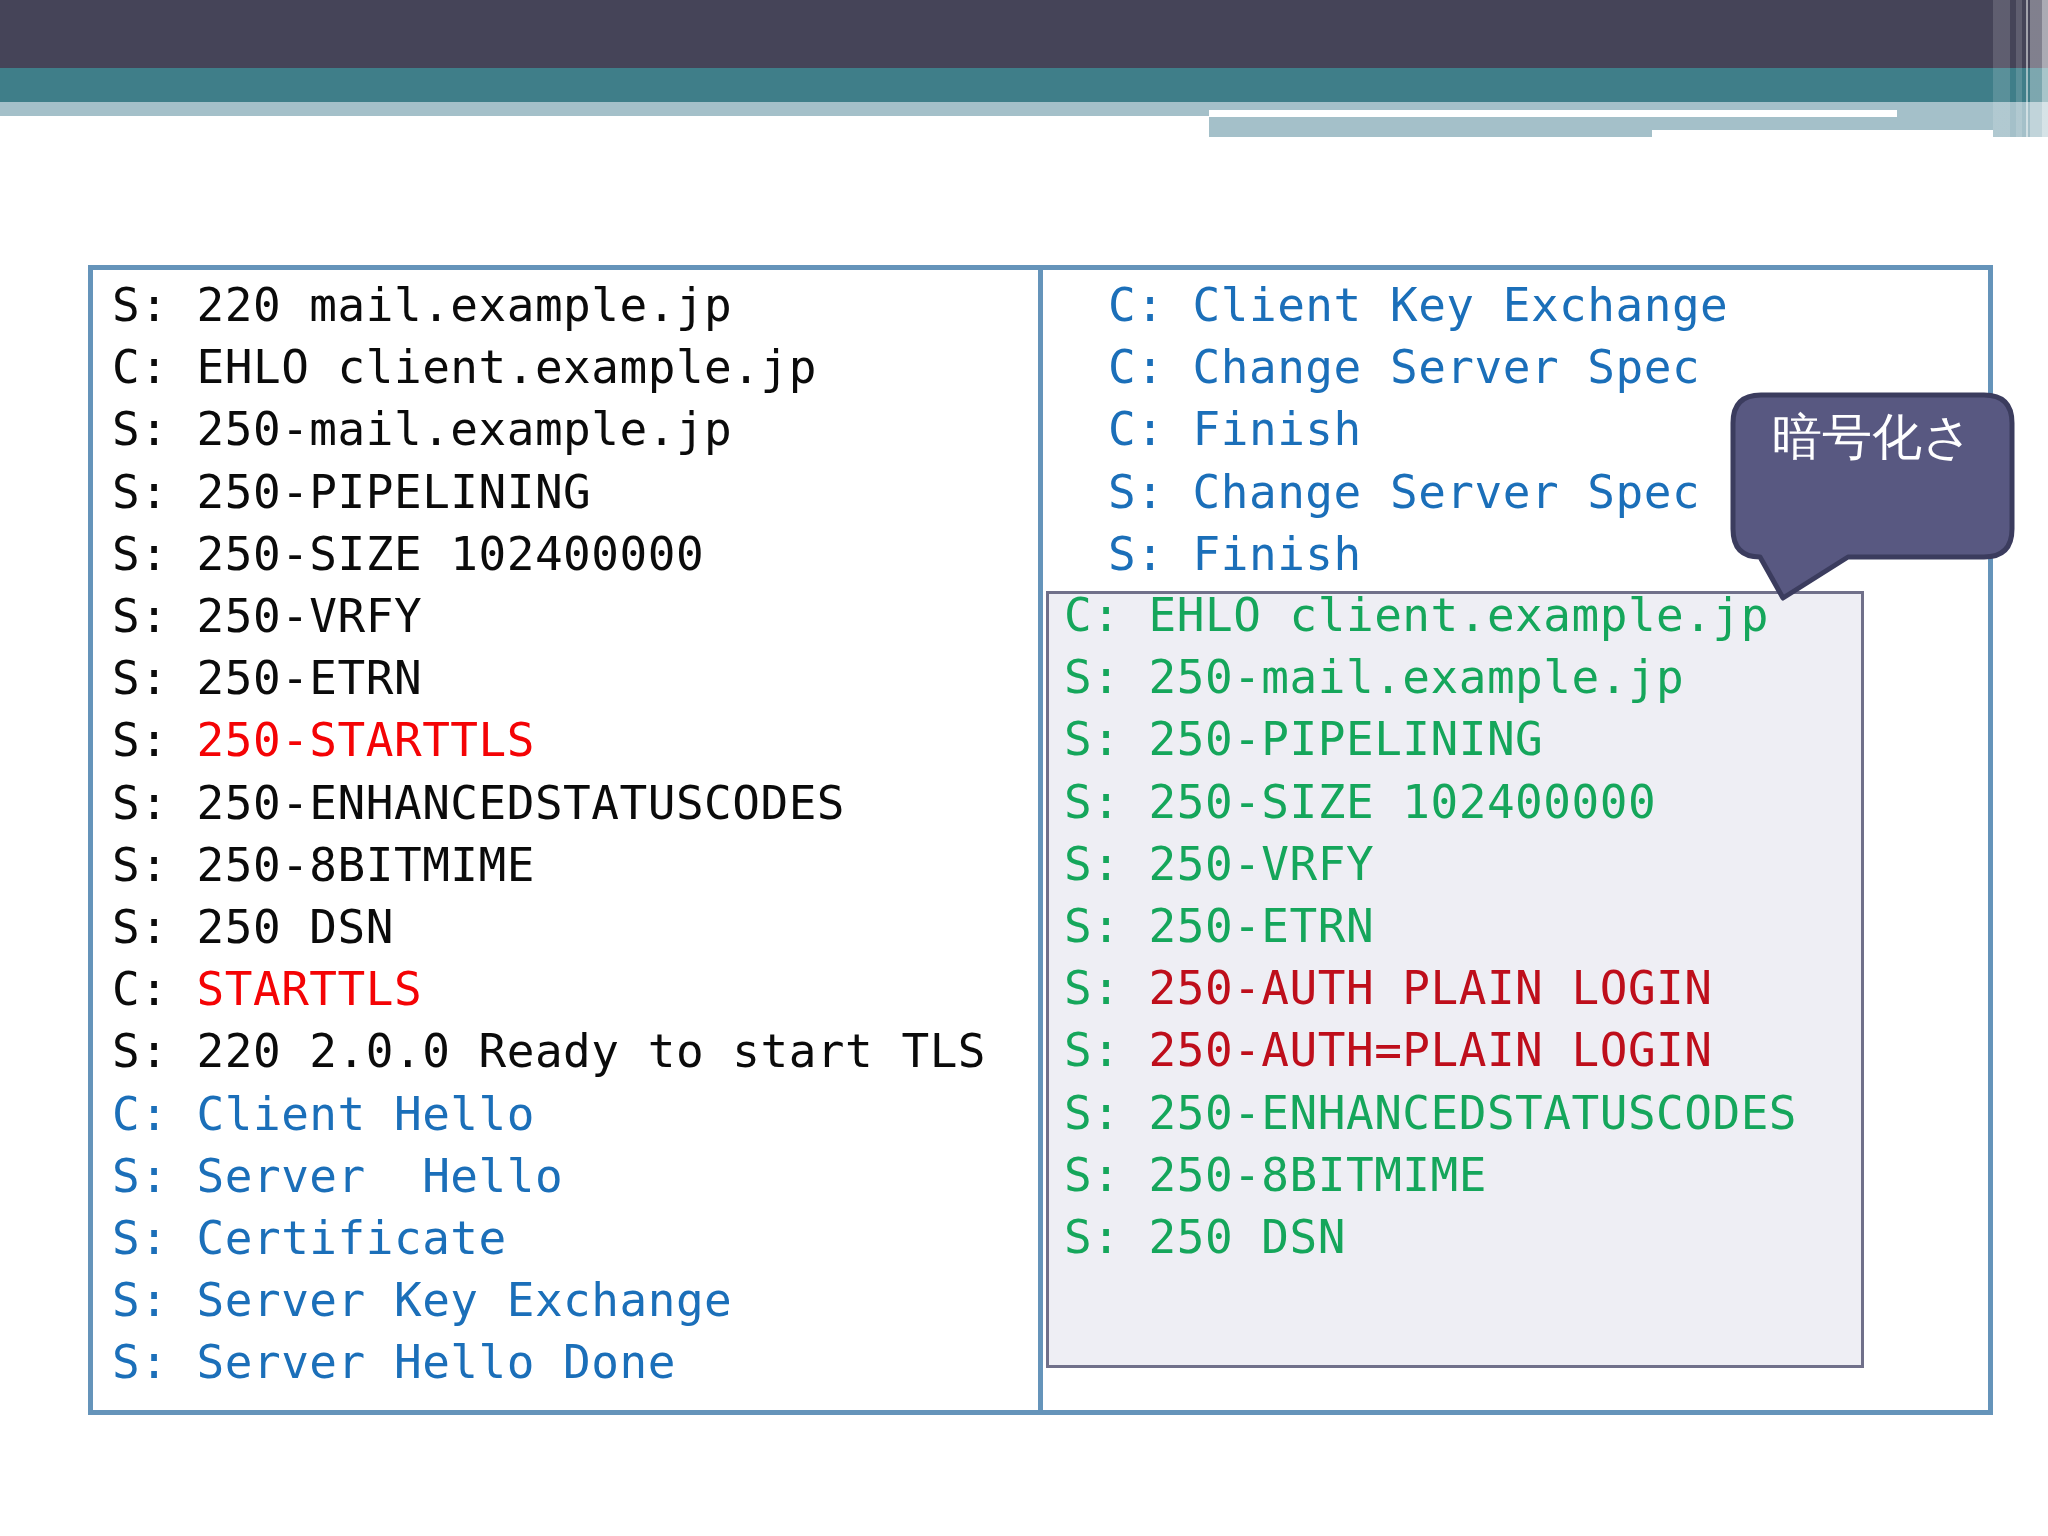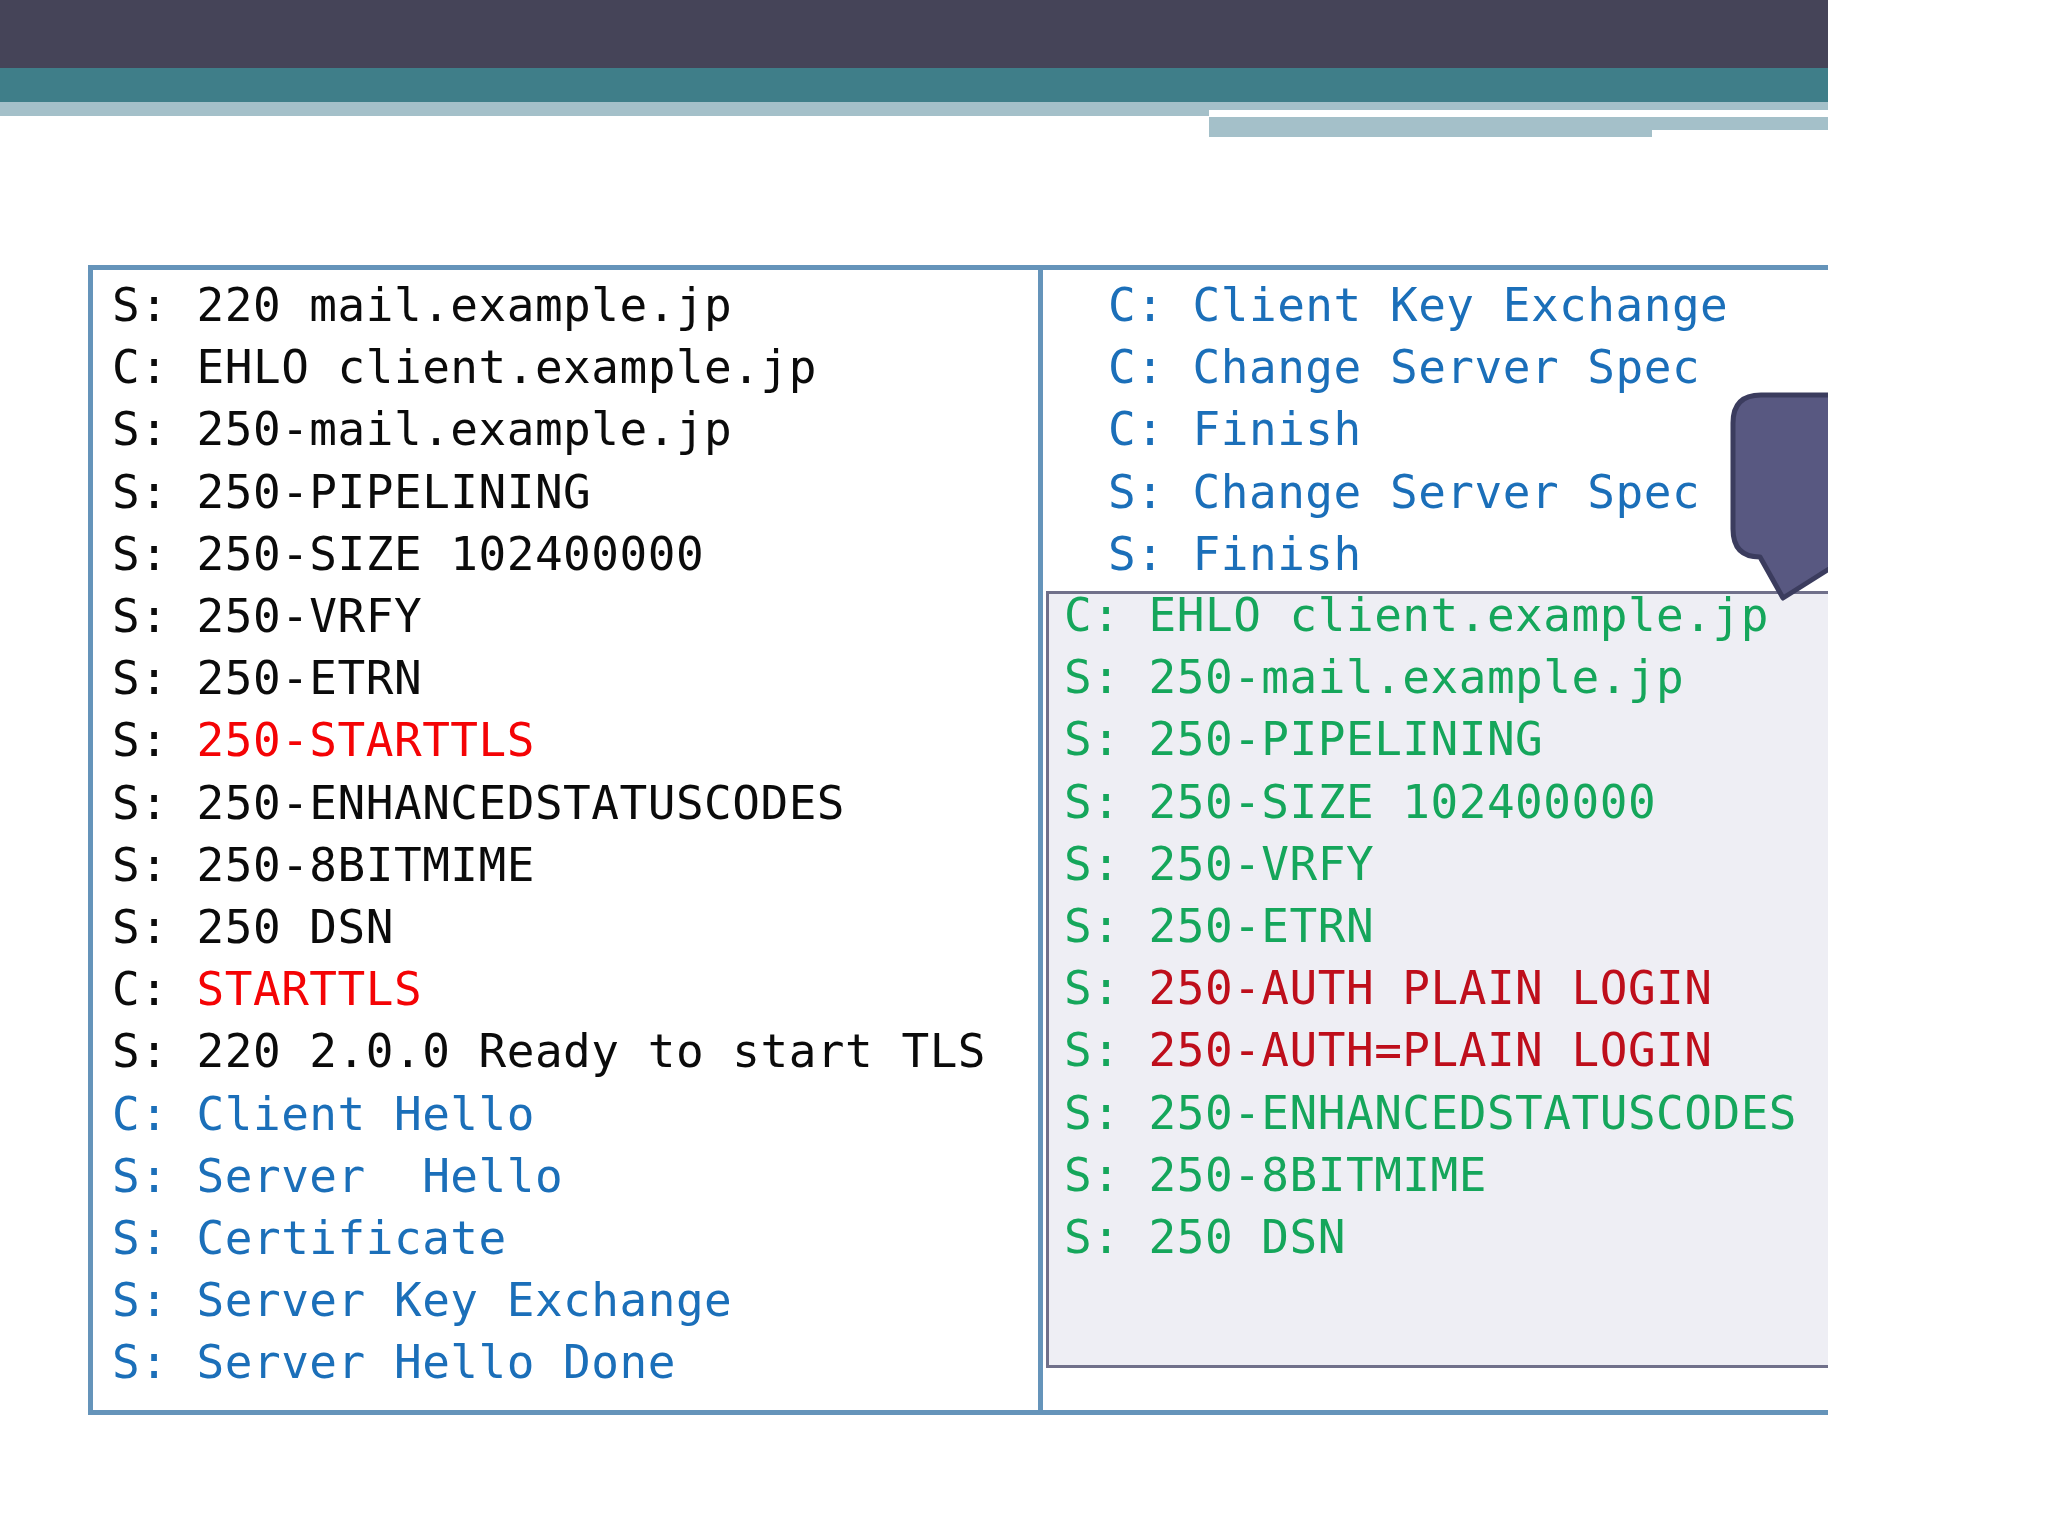--- a/index.html
+++ b/index.html
@@ -1,18 +1,18 @@
 <!DOCTYPE html>
 <html style="--c-text-black: #0B0B0B; --c-text-red: #F40305; --c-text-blue: #1B6FB9; --c-text-green: #15A65B; --c-text-dark-red: #BE0E1B; --c-header-dark: #454458; --c-header-teal: #3F7E89; --c-header-light: #A4C0C9; --c-box-border: #6594BA; --c-box-bg: #FFFFFF; --c-encrypted-box-bg: #EEEEF4; --c-encrypted-box-border: #70708A; --c-bubble-fill: #585881; --c-bubble-border: #3B3C5E; --c-bubble-text: #FFFFFF;"><head>
 <meta charset="utf-8">
 <style>
   html,body{margin:0;padding:0;background:#ffffff;}
   .slide{
     position:relative;
-    width:1828px;height:1536px;
+    width:2048px;height:1536px;
     background:#ffffff;
     overflow:hidden;
     font-family:"DejaVu Sans","Liberation Sans",sans-serif;
   }
   
   .hdr-dark{
     position:absolute;left:0;top:0;width:1993px;height:68px;
     background:var(--c-header-dark,#454458);
   }
   .hdr-teal{
@@ -111,15 +111,16 @@
 
   <div class="lines col-left"><div class="line"><span style="color: rgb(11, 11, 11);">S: 220 mail.example.jp</span></div><div class="line"><span style="color: rgb(11, 11, 11);">C: EHLO client.example.jp</span></div><div class="line"><span style="color: rgb(11, 11, 11);">S: 250-mail.example.jp</span></div><div class="line"><span style="color: rgb(11, 11, 11);">S: 250-PIPELINING</span></div><div class="line"><span style="color: rgb(11, 11, 11);">S: 250-SIZE 102400000</span></div><div class="line"><span style="color: rgb(11, 11, 11);">S: 250-VRFY</span></div><div class="line"><span style="color: rgb(11, 11, 11);">S: 250-ETRN</span></div><div class="line"><span style="color: rgb(11, 11, 11);">S: </span><span style="color: rgb(244, 3, 5);">250-STARTTLS</span></div><div class="line"><span style="color: rgb(11, 11, 11);">S: 250-ENHANCEDSTATUSCODES</span></div><div class="line"><span style="color: rgb(11, 11, 11);">S: 250-8BITMIME</span></div><div class="line"><span style="color: rgb(11, 11, 11);">S: 250 DSN</span></div><div class="line"><span style="color: rgb(11, 11, 11);">C: </span><span style="color: rgb(244, 3, 5);">STARTTLS</span></div><div class="line"><span style="color: rgb(11, 11, 11);">S: 220 2.0.0 Ready to start TLS</span></div><div class="line"><span style="color: rgb(27, 111, 185);">C: Client Hello</span></div><div class="line"><span style="color: rgb(27, 111, 185);">S: Server  Hello</span></div><div class="line"><span style="color: rgb(27, 111, 185);">S: Certificate</span></div><div class="line"><span style="color: rgb(27, 111, 185);">S: Server Key Exchange</span></div><div class="line"><span style="color: rgb(27, 111, 185);">S: Server Hello Done</span></div></div>
   <div class="lines col-right"><div class="line"><span style="color: rgb(27, 111, 185);">C: Client Key Exchange</span></div><div class="line"><span style="color: rgb(27, 111, 185);">C: Change Server Spec</span></div><div class="line"><span style="color: rgb(27, 111, 185);">C: Finish</span></div><div class="line"><span style="color: rgb(27, 111, 185);">S: Change Server Spec</span></div><div class="line"><span style="color: rgb(27, 111, 185);">S: Finish</span></div></div>
   <div class="lines col-encrypted"><div class="line"><span style="color: rgb(21, 166, 91);">C: EHLO client.example.jp</span></div><div class="line"><span style="color: rgb(21, 166, 91);">S: 250-mail.example.jp</span></div><div class="line"><span style="color: rgb(21, 166, 91);">S: 250-PIPELINING</span></div><div class="line"><span style="color: rgb(21, 166, 91);">S: 250-SIZE 102400000</span></div><div class="line"><span style="color: rgb(21, 166, 91);">S: 250-VRFY</span></div><div class="line"><span style="color: rgb(21, 166, 91);">S: 250-ETRN</span></div><div class="line"><span style="color: rgb(21, 166, 91);">S: </span><span style="color: rgb(190, 14, 27);">250-AUTH PLAIN LOGIN</span></div><div class="line"><span style="color: rgb(21, 166, 91);">S: </span><span style="color: rgb(190, 14, 27);">250-AUTH=PLAIN LOGIN</span></div><div class="line"><span style="color: rgb(21, 166, 91);">S: 250-ENHANCEDSTATUSCODES</span></div><div class="line"><span style="color: rgb(21, 166, 91);">S: 250-8BITMIME</span></div><div class="line"><span style="color: rgb(21, 166, 91);">S: 250 DSN</span></div></div>
 
   <svg class="bubble-svg" viewBox="1700 375 340 245">
     <path d="M1761 395 H1984 Q2012 395 2012 423 V529 Q2012 557 1984 557 H1848 L1783 598 L1760 557
              Q1733 557 1733 529 V423 Q1733 395 1761 395 Z" fill="var(--c-bubble-fill,#585881)" stroke="var(--c-bubble-border,#3B3C5E)" stroke-width="5" stroke-linejoin="round"></path>
   </svg>
   <div class="callout-text">
+    <div>暗号化さ</div>
   </div>
 
 </div>
 
 </body></html>

